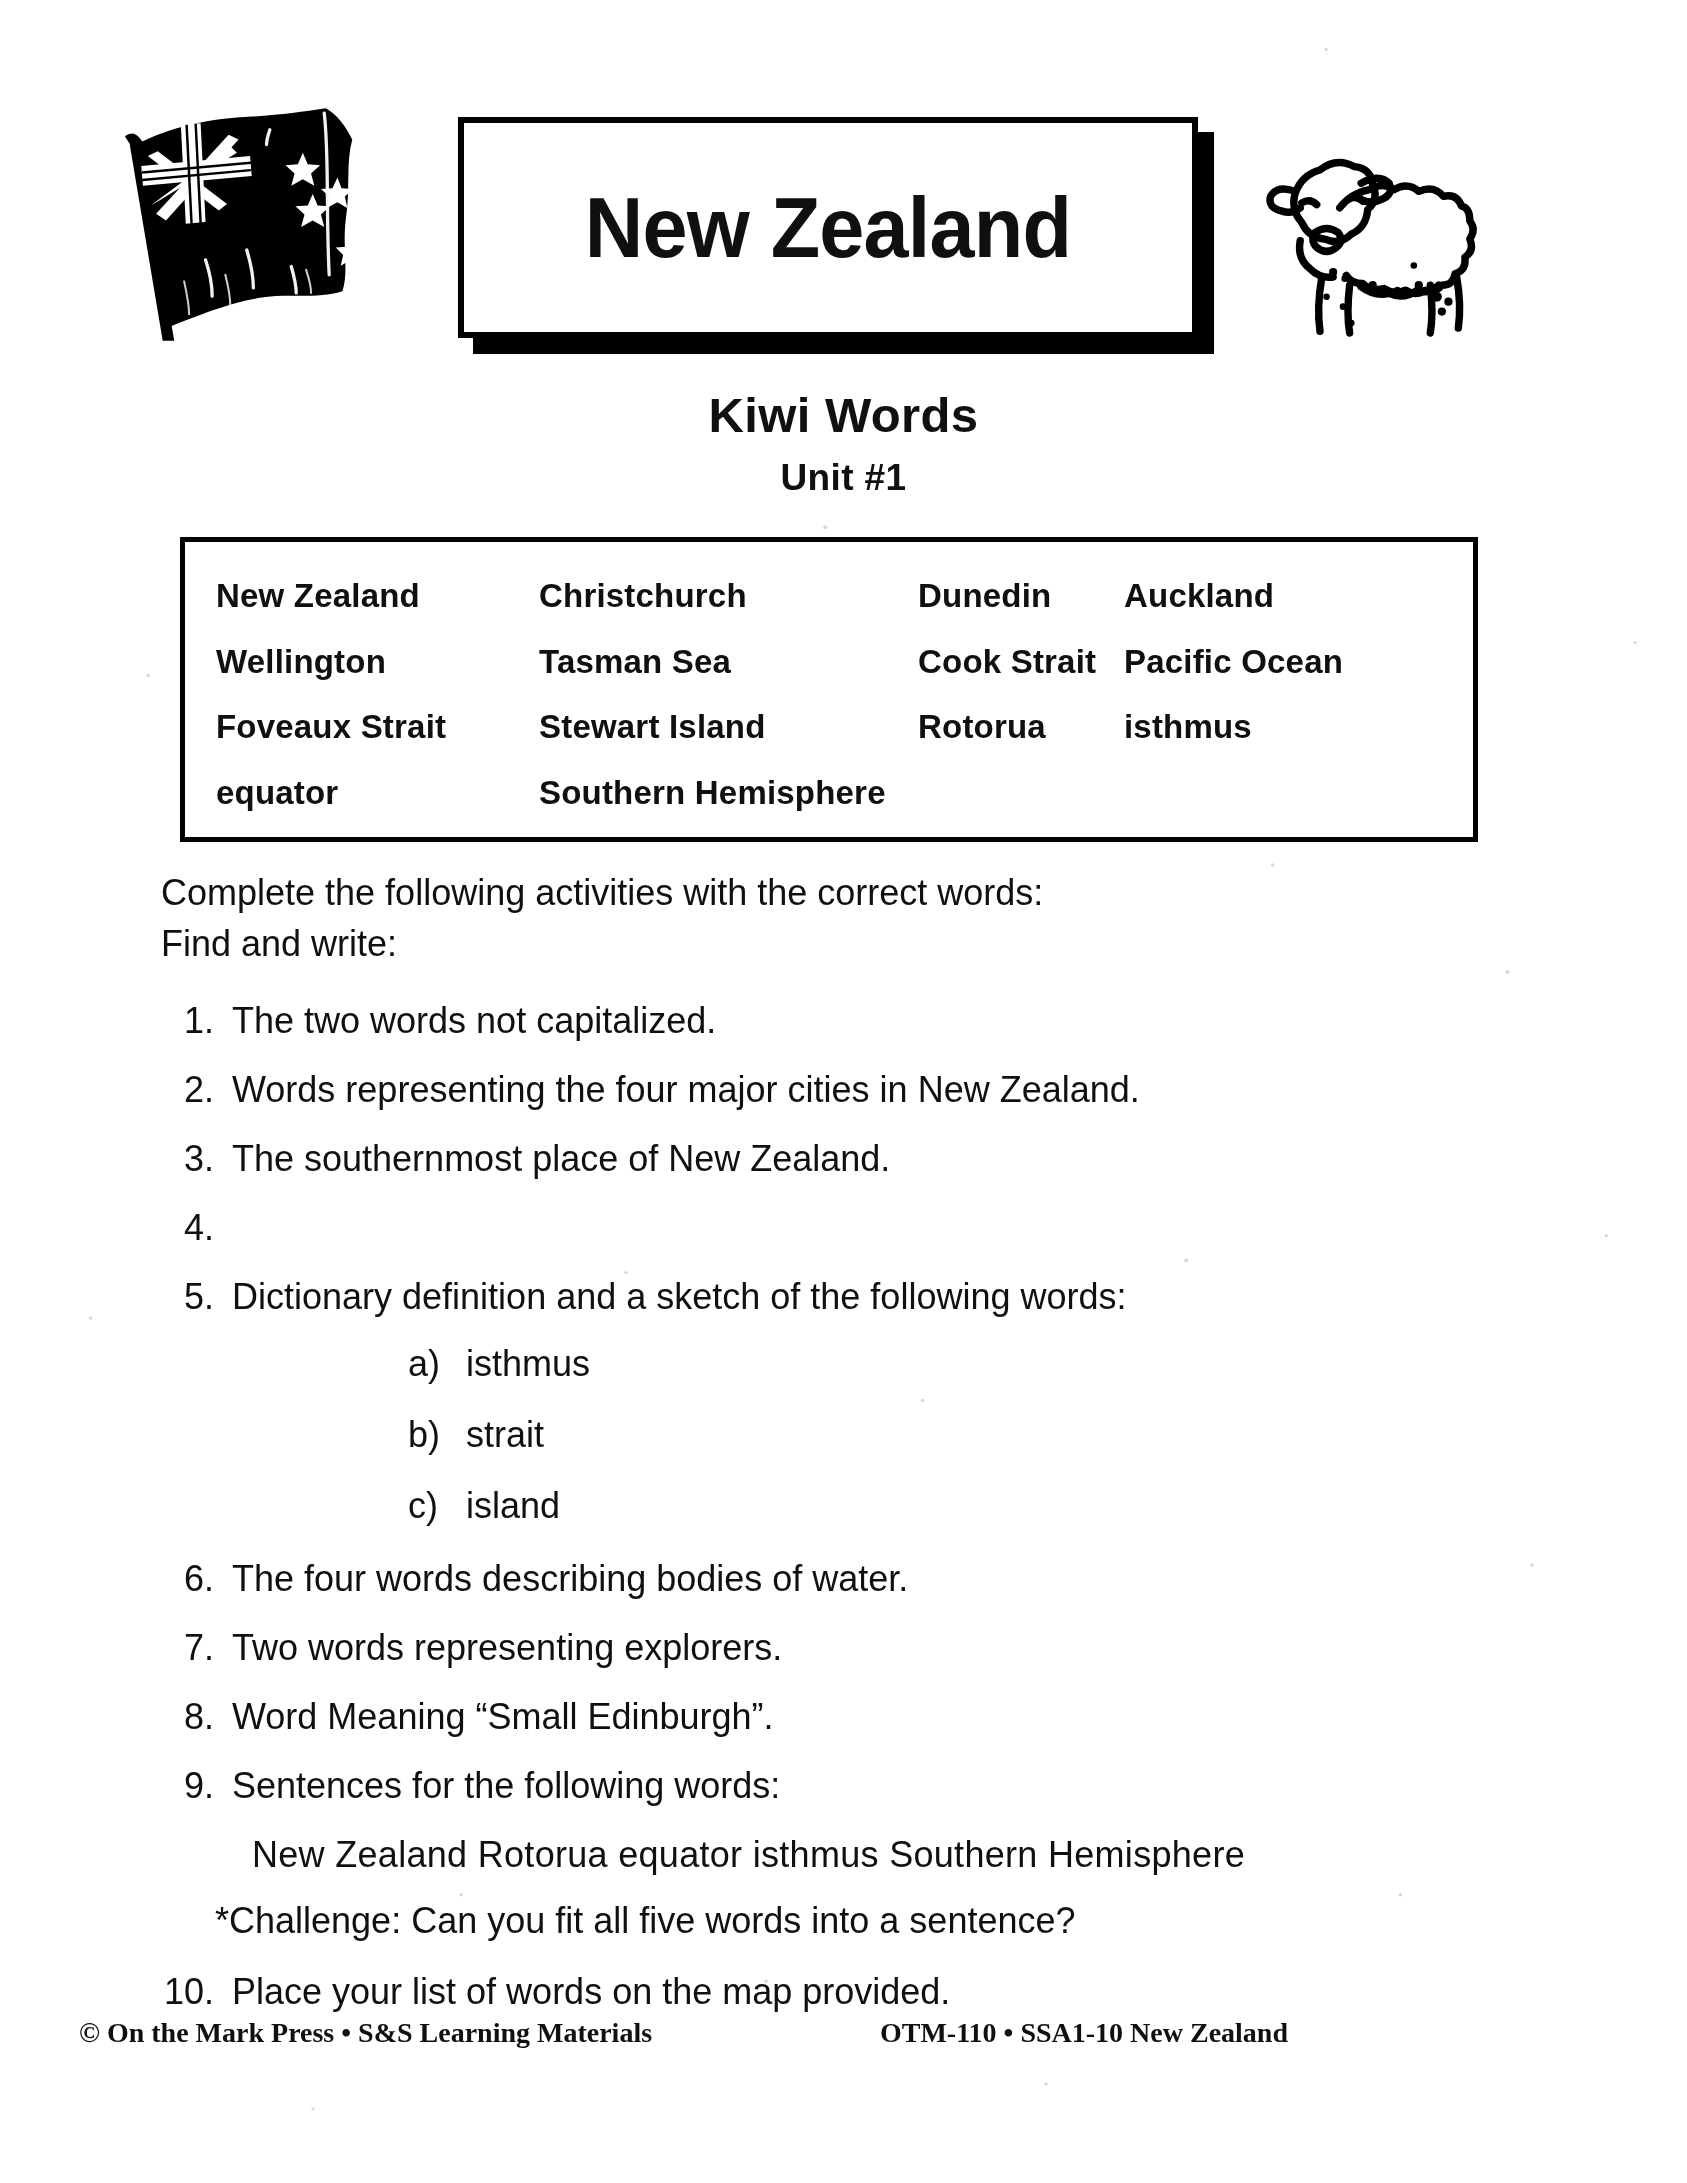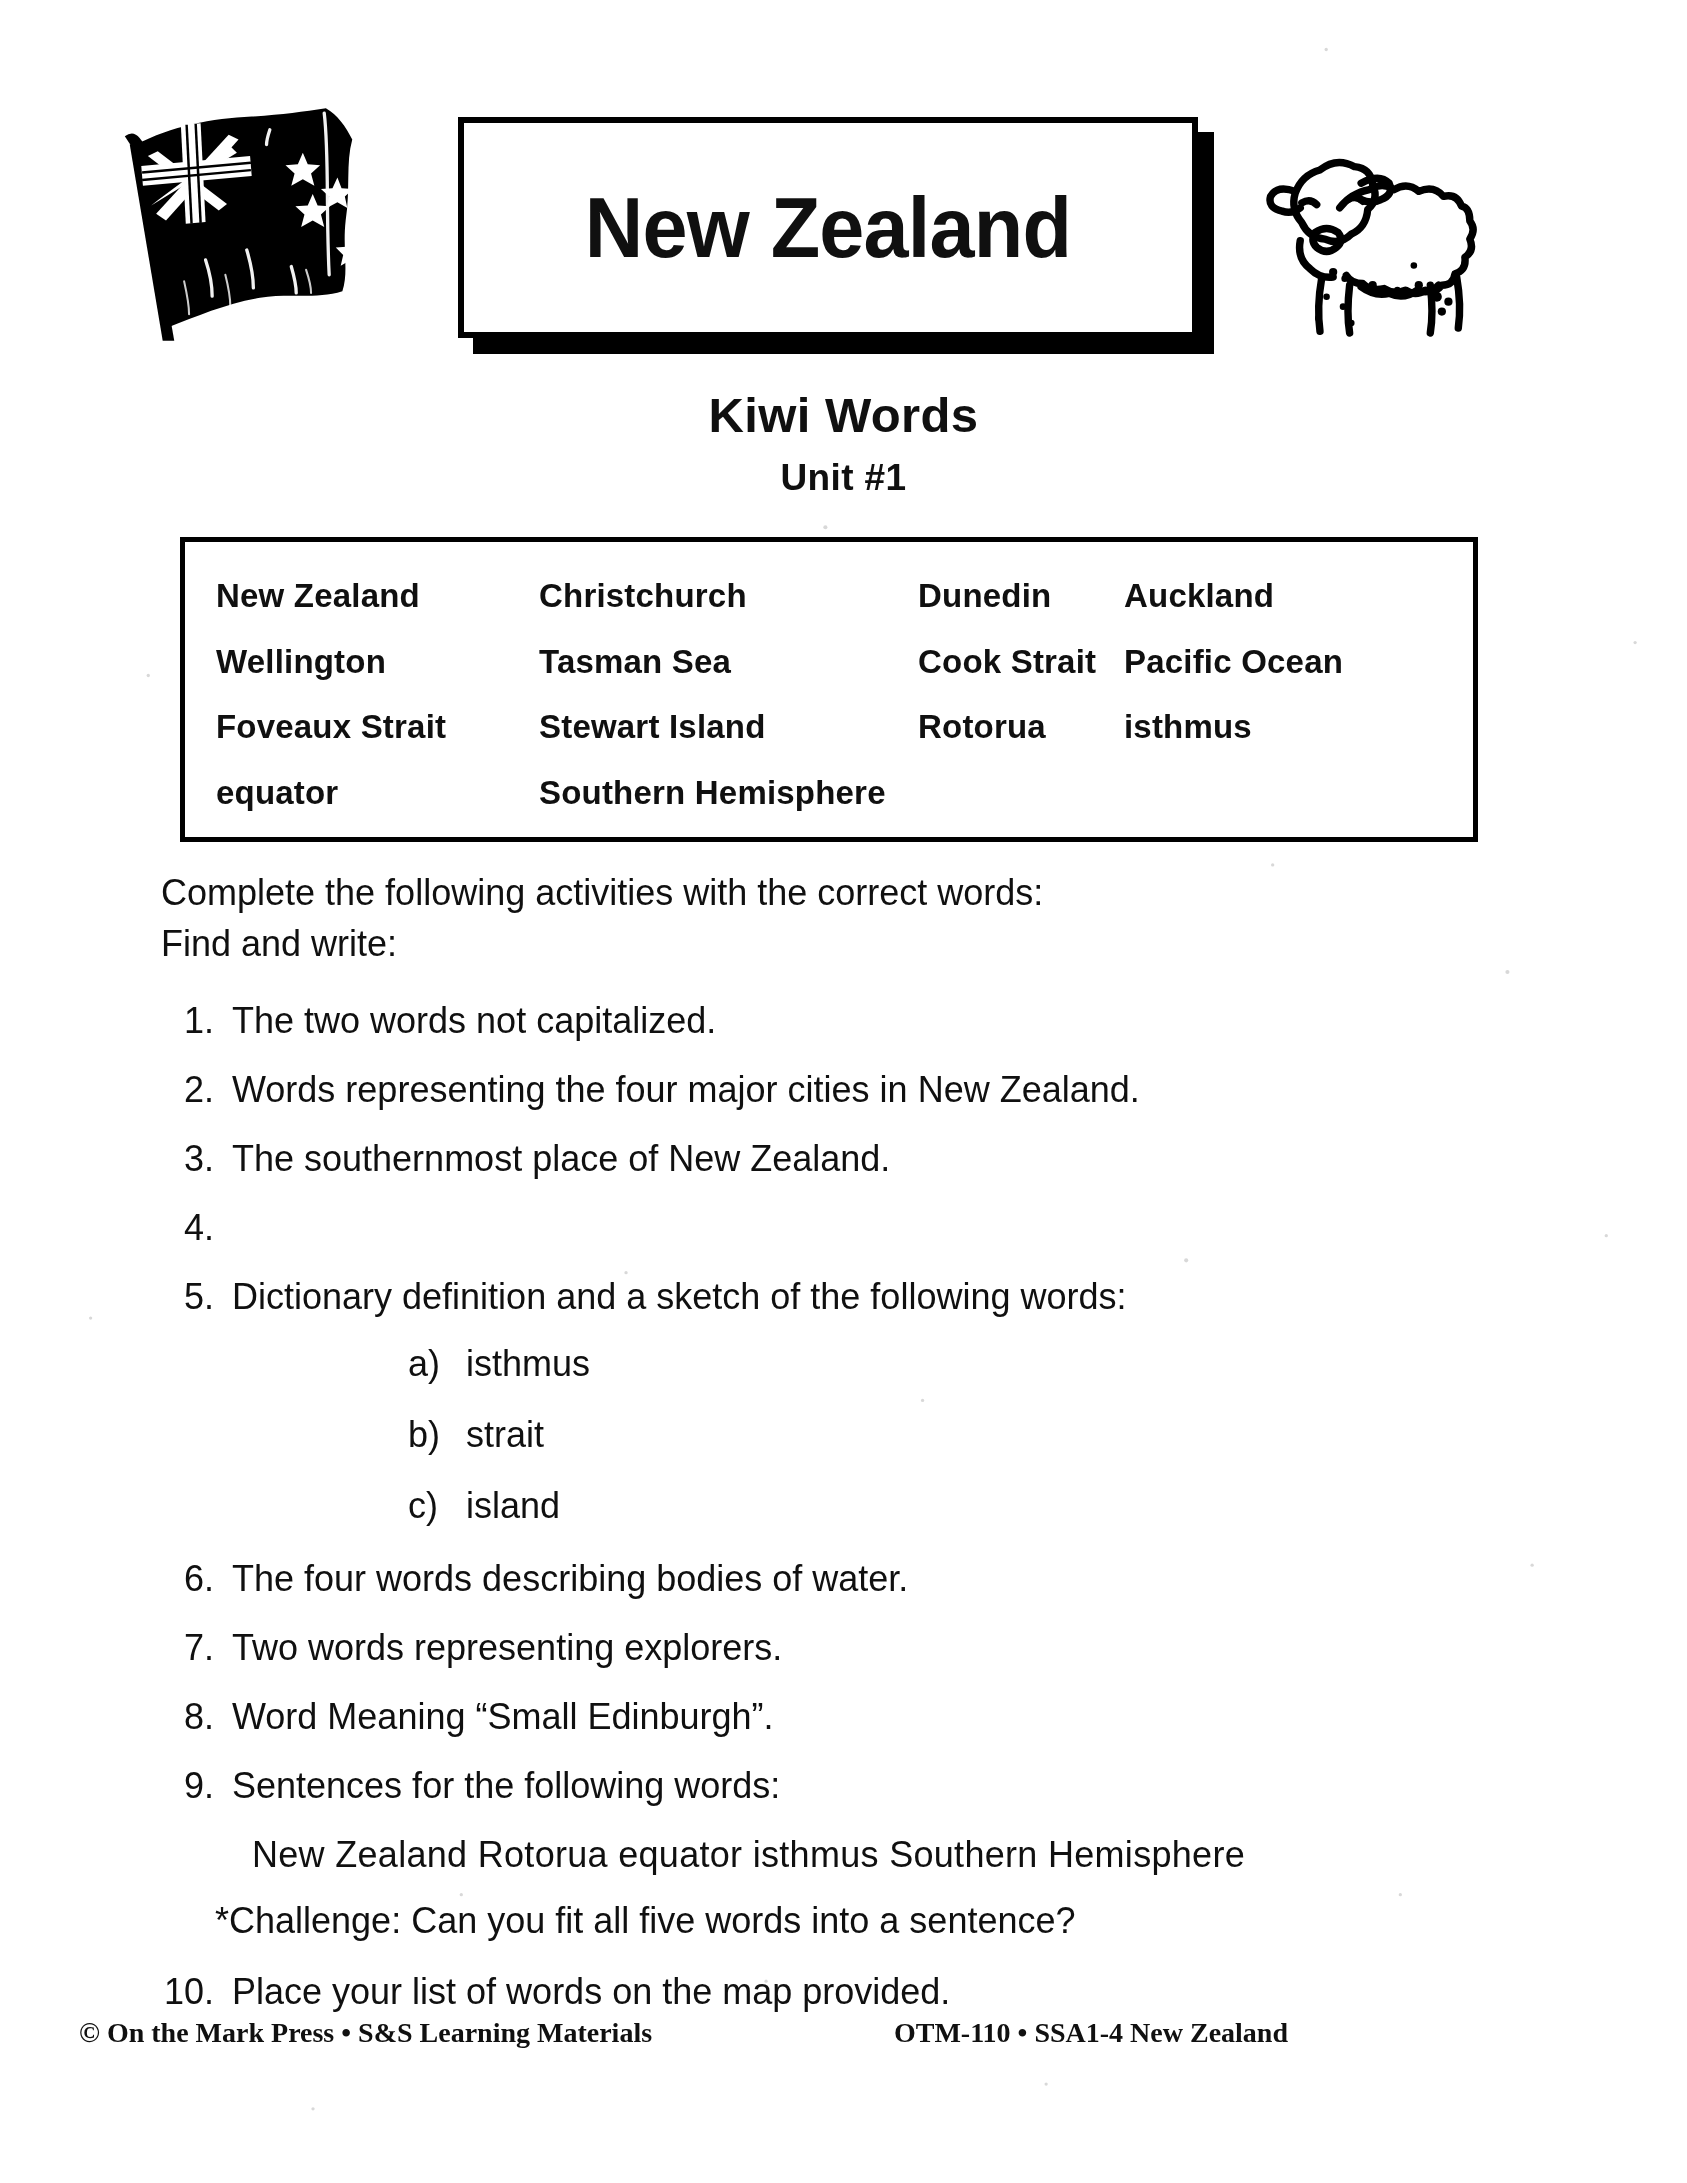--- a/index.html
+++ b/index.html
@@ -488,15 +488,15 @@
   <div class="challenge-line">*Challenge: Can you fit all five words into a sentence?</div>
 
   <div class="task-item">
     <span class="task-num">10.</span>
     <span class="task-text">Place your list of words on the map provided.</span>
   </div>
 </div>
 
 <div class="footer">
   <span class="footer-left">© On the Mark Press • S&amp;S Learning Materials</span>
-  <span class="footer-right">OTM-110 • SSA1-4 New Zealand</span>
+  <span class="footer-right">OTM-110 • SSA1-10 New Zealand</span>
 </div>
 
 
 </body></html>

